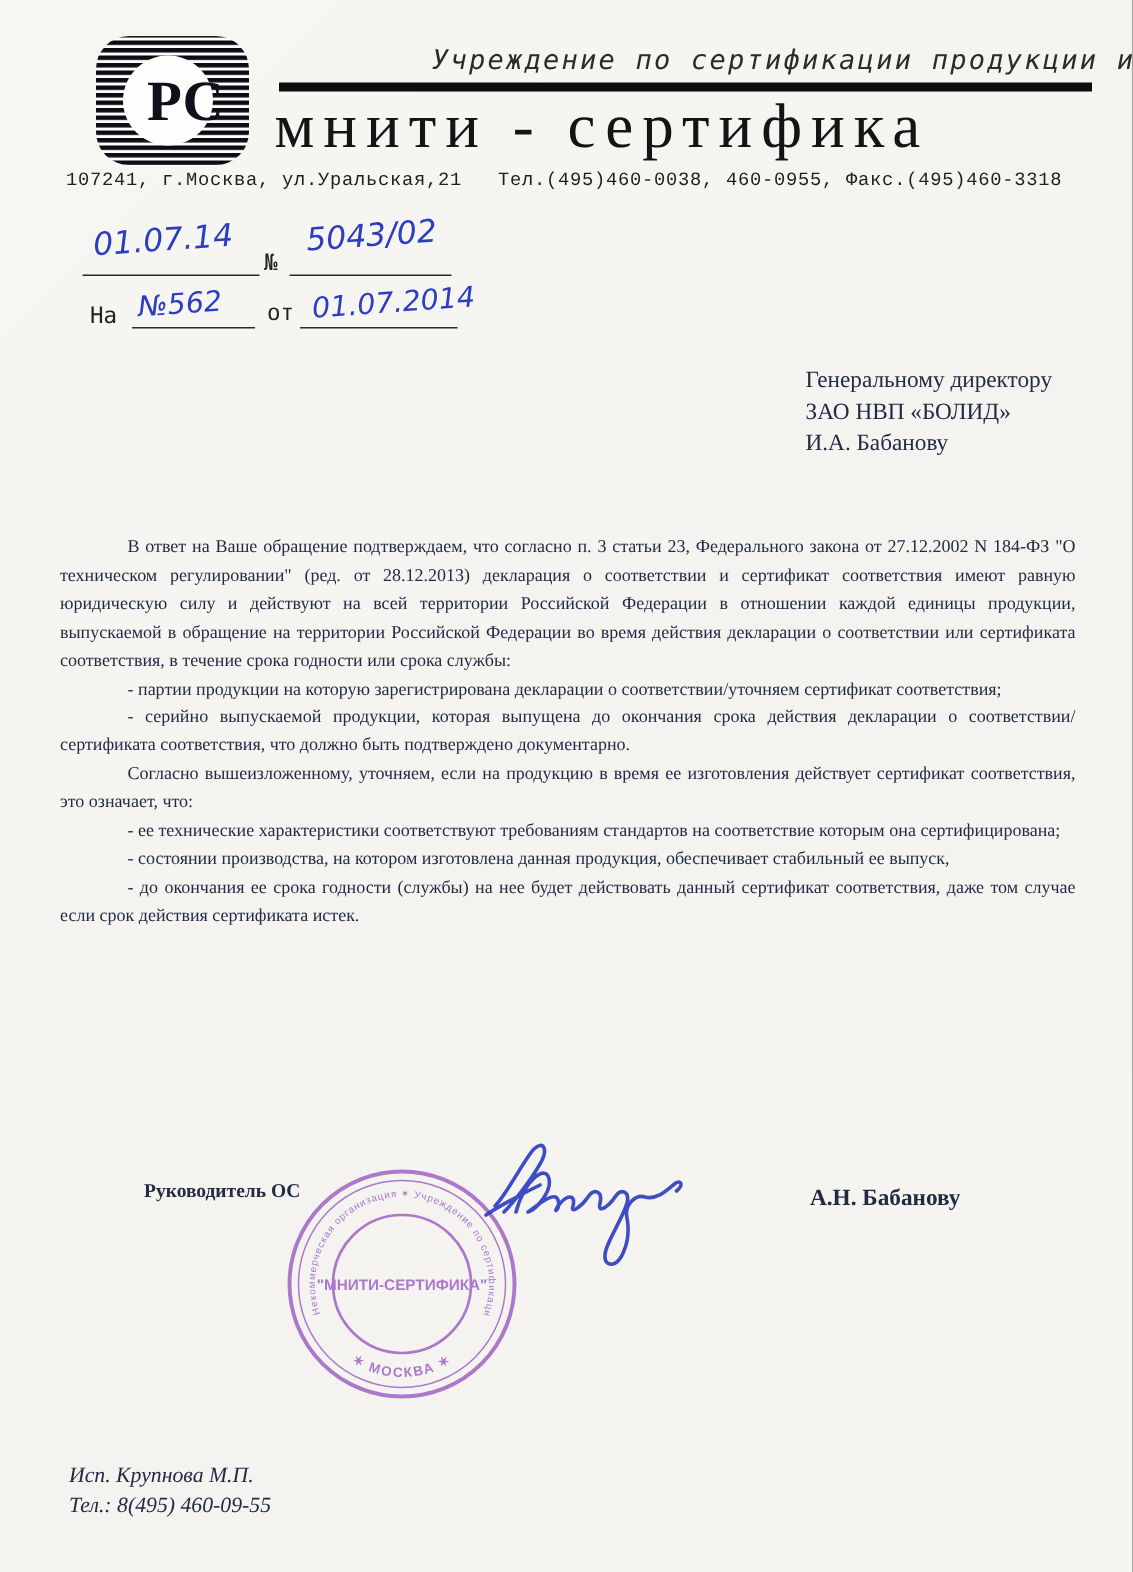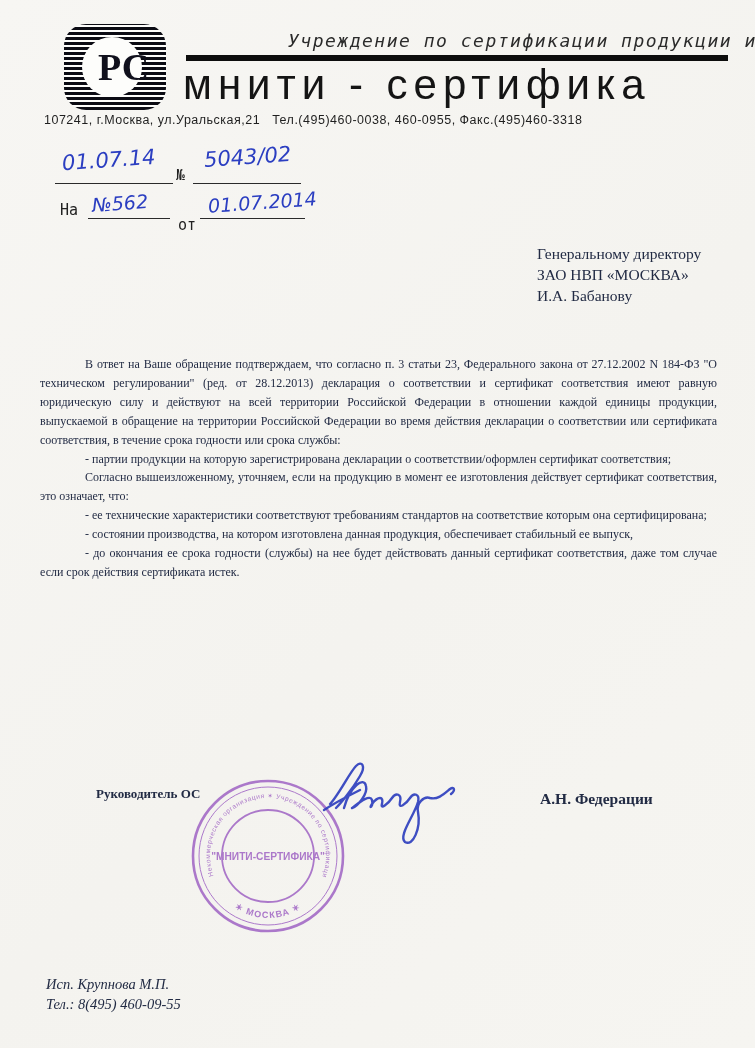--- a/index.html
+++ b/index.html
@@ -11,25 +11,25 @@
   
   .logo-wrap { position:absolute; left:62px; top:22px; }
   .tagline {
     position:absolute; left:288px; top:30px; white-space:nowrap;
     font-family:"DejaVu Sans Mono", monospace; font-style:italic;
     font-size:18px; letter-spacing:1.5px; color:#2b2b2b;
   }
   .divider-bar { position:absolute; left:186px; top:55px; width:542px; height:6px; background:#0d0d0d; }
   .org-title {
     position:absolute; left:183px; top:61px; white-space:nowrap;
-    font-family:Liberation Sans, sans-serif; font-size:42px; letter-spacing:6px; color:#141414;
+    font-family:Liberation Serif, serif; font-size:42px; letter-spacing:6px; color:#141414;
   }
   .address-line {
     position:absolute; left:44px; top:113px; white-space:pre;
-    font-family:Liberation Sans, sans-serif; font-size:12.5px; letter-spacing:.5px; color:#1f1f1f;
+    font-family:Liberation Mono, monospace; font-size:12.5px; letter-spacing:.5px; color:#1f1f1f;
   }
   
   .ref-label { position:absolute; font-family:"DejaVu Sans Mono", monospace; font-size:15px; color:#222; }
   .ref-line  { position:absolute; height:1.4px; background:#2a2a2a; }
   .hand {
     position:absolute; font-family:"DejaVu Sans", sans-serif; font-style:italic;
     color:#2b3ec1; transform:rotate(-4deg); white-space:nowrap;
   }
   
   .addressee { position:absolute; left:537px; top:243px; font-weight:normal; font-size:15.5px; line-height:21px; }
@@ -73,41 +73,42 @@
 
   <div class="hand" style="left:62px; top:148px; font-size:21px;">01.07.14</div>
   <div class="ref-line" style="left:55px; top:183px; width:118px;"></div>
   <div class="ref-label" style="left:176px; top:166px;">№</div>
   <div class="hand" style="left:204px; top:145px; font-size:21px;">5043/02</div>
   <div class="ref-line" style="left:193px; top:183px; width:108px;"></div>
 
   <div class="ref-label" style="left:60px; top:201px;">На</div>
   <div class="hand" style="left:92px; top:192px; font-size:19px;">№562</div>
   <div class="ref-line" style="left:88px; top:218px; width:82px;"></div>
-  <div class="ref-label" style="left:178px; top:216px;text-align:right;">от</div>
+  <div class="ref-label" style="left:178px; top:199px;text-align:right;">от</div>
   <div class="hand" style="left:208px; top:191px; font-size:19px;">01.07.2014</div>
   <div class="ref-line" style="left:200px; top:218px; width:105px;"></div>
 
   <div class="addressee">
     <div>Генеральному директору</div>
-    <div>ЗАО НВП «МОСКВА»</div>
+    <div>ЗАО НВП «БОЛИД»</div>
     <div>И.А. Бабанову</div>
   </div>
 
   <div class="body-text">
     <p>В ответ на Ваше обращение подтверждаем, что согласно п. 3 статьи 23, Федерального закона от 27.12.2002 N 184-ФЗ "О техническом регулировании" (ред. от 28.12.2013) декларация о соответствии и сертификат соответствия имеют равную юридическую силу и действуют на всей территории Российской Федерации в отношении каждой единицы продукции, выпускаемой в обращение на территории Российской Федерации во время действия декларации о соответствии или сертификата соответствия, в течение срока годности или срока службы:</p>
-    <p>- партии продукции на которую зарегистрирована декларации о соответствии/оформлен сертификат соответствия;</p>
-    <p>Согласно вышеизложенному, уточняем, если на продукцию в момент ее изготовления действует сертификат соответствия, это означает, что:</p>
+    <p>- партии продукции на которую зарегистрирована декларации о соответствии/уточняем сертификат соответствия;</p>
+    <p>- серийно выпускаемой продукции, которая выпущена до окончания срока действия декларации о соответствии/ сертификата соответствия, что должно быть подтверждено документарно.</p>
+    <p>Согласно вышеизложенному, уточняем, если на продукцию в время ее изготовления действует сертификат соответствия, это означает, что:</p>
     <p>- ее технические характеристики соответствуют требованиям стандартов на соответствие которым она сертифицирована;</p>
     <p>- состоянии производства, на котором изготовлена данная продукция, обеспечивает стабильный ее выпуск,</p>
     <p>- до окончания ее срока годности (службы) на нее будет действовать данный сертификат соответствия, даже  том случае если срок действия сертификата истек.</p>
   </div>
 
   <div class="role-label">Руководитель ОС</div>
-  <div class="signer-name">А.Н. Федерации</div>
+  <div class="signer-name">А.Н. Бабанову</div>
 
   <div class="stamp-wrap">
     <svg width="160" height="160" viewBox="0 0 160 160">
       <defs>
         <path id="arcTop" d="M 25.5 99.8 A 58 58 0 1 1 134.5 99.8"></path>
         <path id="arcBottom" d="M 18 80 A 62 62 0 0 0 142 80"></path>
       </defs>
       <circle cx="80" cy="80" r="75" fill="none" stroke="#9c5ec2" stroke-width="2.6"></circle>
       <circle cx="80" cy="80" r="69" fill="none" stroke="#9c5ec2" stroke-width="1"></circle>
       <circle cx="80" cy="80" r="46" fill="none" stroke="#9c5ec2" stroke-width="1.8"></circle>

